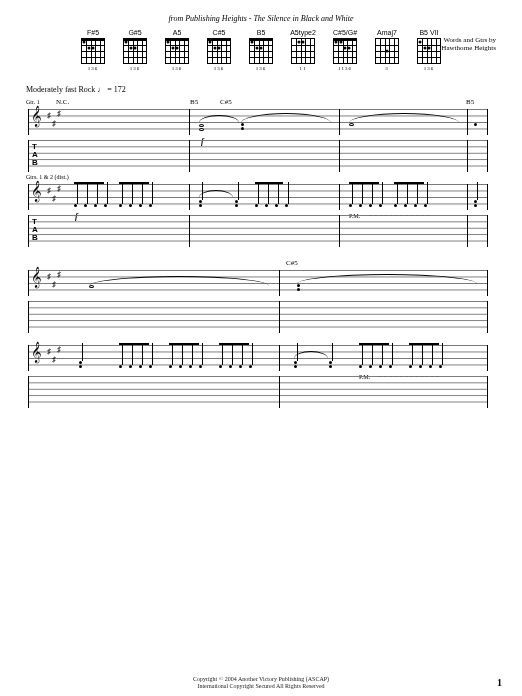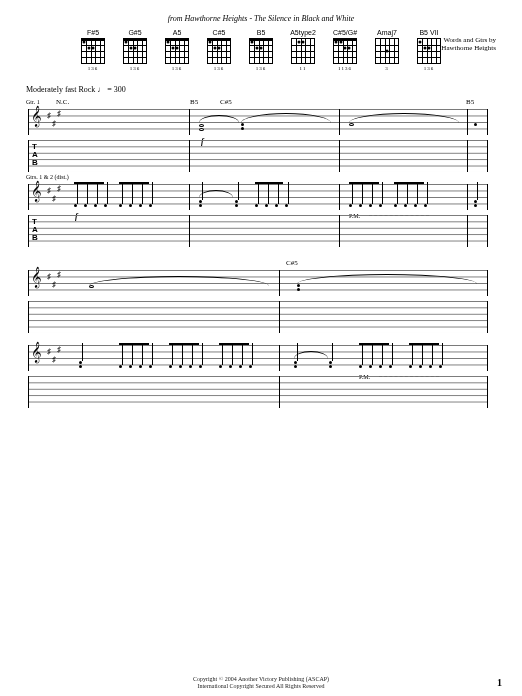--- a/index.html
+++ b/index.html
@@ -107,21 +107,21 @@
 
   .footer { position:absolute; bottom:6px; left:0; right:0; text-align:center; font-size:6px; line-height:1.2; color:#222; }
   .pagenum { position:absolute; right:20px; bottom:8px; font-size:10px; font-weight:700; }
 </style>
 </head>
 <body>
 
 <div class="page">
 
   <div class="header-from">
-    <span>from Hawthorne Heights - </span><span class="album">The Silence in Black and White</span>
+    <span>from Publishing Heights - </span><span class="album">The Silence in Black and White</span>
   </div>
   <div class="credit">
     <div>Words and Gtrs by</div>
     <div>Hawthorne Heights</div>
   </div>
 
   <div class="chord-row">
 
     <div class="chord">
       <div class="chord-name">F#5</div>
@@ -266,21 +266,21 @@
           <div class="hline" style="top:50%"></div>
           <div class="hline" style="top:75%"></div>
         <div class="dot" style="left:10%; top:12%"></div>
           <div class="dot" style="left:30%; top:37%"></div>
           <div class="dot" style="left:50%; top:37%"></div>
       </div>
       <div class="chord-fingering">136</div>
     </div>
   </div>
 
-  <div class="tempo">Moderately fast Rock ♩ = 300</div>
+  <div class="tempo">Moderately fast Rock ♩ = 172</div>
 
   <div class="system">
     <div class="chord-marks">
       <span style="left:30px">N.C.</span>
       <span style="left:164px">B5</span>
       <span style="left:194px">C#5</span>
       <span style="left:440px">B5</span>
     </div>
     <div class="staff-wrap">
       <div class="gtr-label" style="left:-2px; top:-10px;">Gtr. 1</div>

